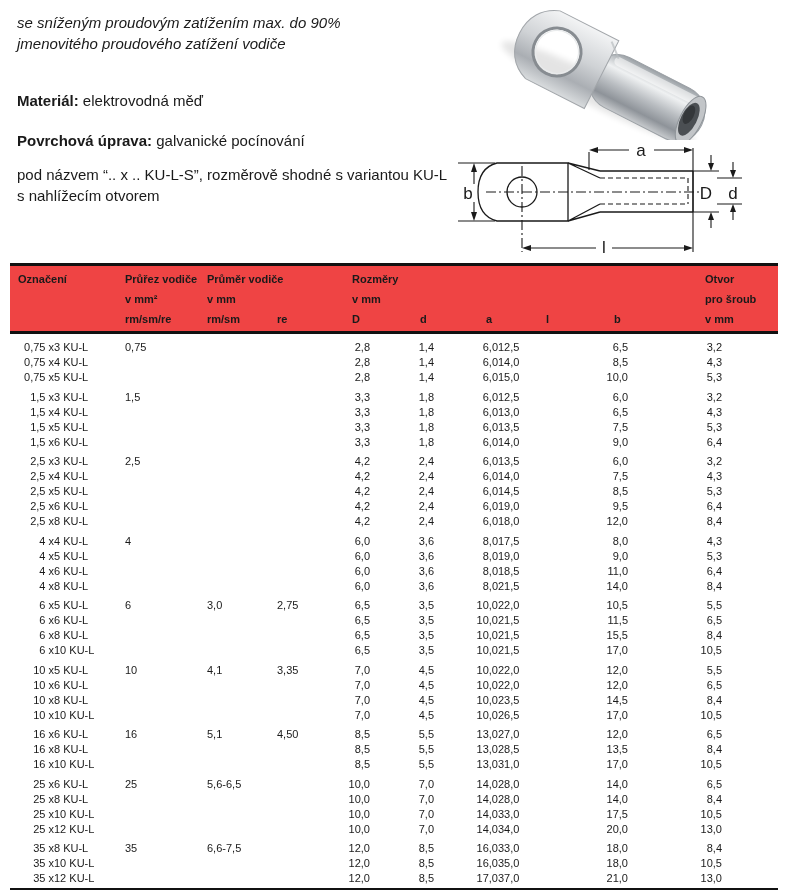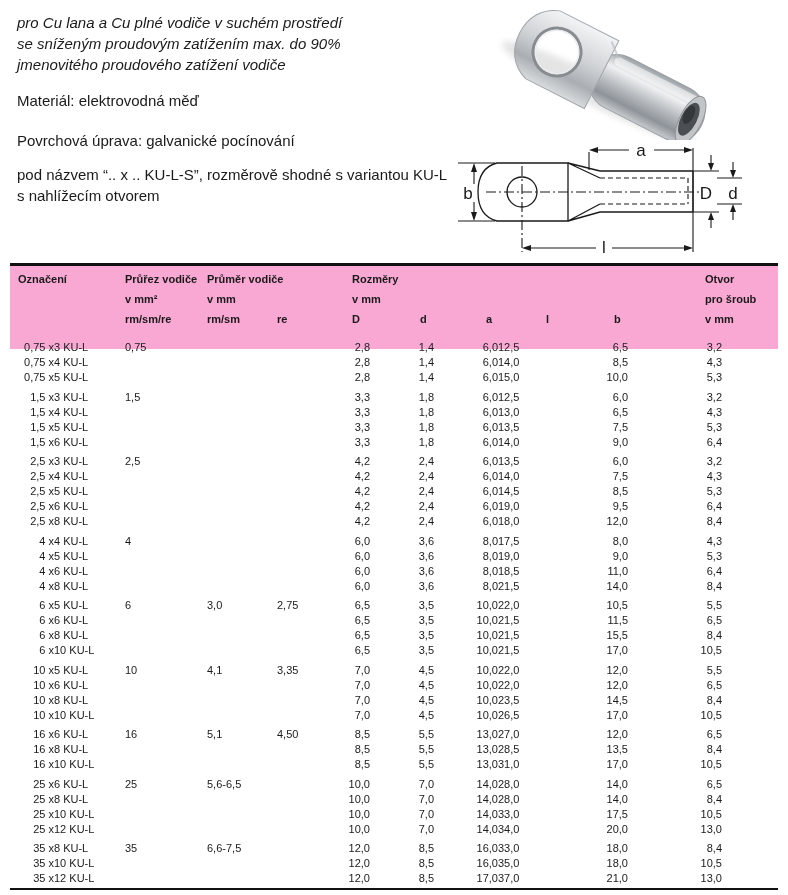--- a/index.html
+++ b/index.html
@@ -7,30 +7,30 @@
     width:788px;height:895px;position:relative;overflow:hidden;
     background:#ffffff;color:#1a1a1a;
     font-family:"Liberation Sans","DejaVu Sans",sans-serif;
   }
   .abs{position:absolute;}
   
   #intro{left:17px;top:12px;font-style:italic;font-size:15px;line-height:21px;white-space:nowrap;}
   #material{left:17px;top:92px;font-size:15px;white-space:nowrap;}
   #surface{left:17px;top:132px;font-size:15px;white-space:nowrap;}
   #variant{left:17px;top:164px;font-size:15px;line-height:21px;white-space:nowrap;}
-  .bold{font-weight:normal;}
+  .bold{font-weight:bold;}
   
   #photo-svg{left:470px;top:0;width:318px;height:140px;}
   #diagram-svg{left:450px;top:133px;width:340px;height:130px;}
   
   .rule{left:10px;width:768px;background:#111;}
   #rule-top{top:263px;height:3px;}
   #rule-mid{top:331px;height:3px;}
   #rule-bot{top:888px;height:2px;}
-  #thead{left:10px;top:266px;width:768px;height:83px;background:#f9a8d4;font-weight:bold;font-size:11px;}
+  #thead{left:10px;top:266px;width:768px;height:65px;background:#ef4444;font-weight:bold;font-size:11px;}
   .hl{position:absolute;white-space:nowrap;line-height:12px;}
   #tbody{left:10px;top:337px;width:768px;font-size:11px;}
   .tgroup{margin-top:4.5px;}
   .tgroup:first-child{margin-top:3px;}
   .trow{display:flex;height:15px;line-height:15px;}
   .tcell{flex:none;box-sizing:border-box;white-space:nowrap;}
   .c-size {width:44px;text-align:right;}
   .c-type {width:46px;}
   .c-prurez{width:98px;padding-left:25px;}
   .c-rmsm {width:77px;padding-left:9px;}
@@ -43,21 +43,20 @@
   .c-otvor{width:94px;text-align:right;}
   
   .dln{stroke:#1a1a1a;stroke-width:1.3;fill:none;}
   .dthin{stroke:#1a1a1a;stroke-width:1.1;fill:none;}
   .dlab{font-family:"Liberation Sans","DejaVu Sans",sans-serif;font-size:17px;fill:#1a1a1a;}
 </style>
 </head>
 <body>
 
 <div class="abs" id="intro">
-  <div>pro Cu lana a Cu plné vodiče v suchém prostředí</div>
   <div>se sníženým proudovým zatížením max. do 90%</div>
   <div>jmenovitého proudového zatížení vodiče</div>
 </div>
 
 <div class="abs" id="material">
   <span class="bold">Materiál:</span>
   <span>elektrovodná měď</span>
 </div>
 
 <div class="abs" id="surface">

